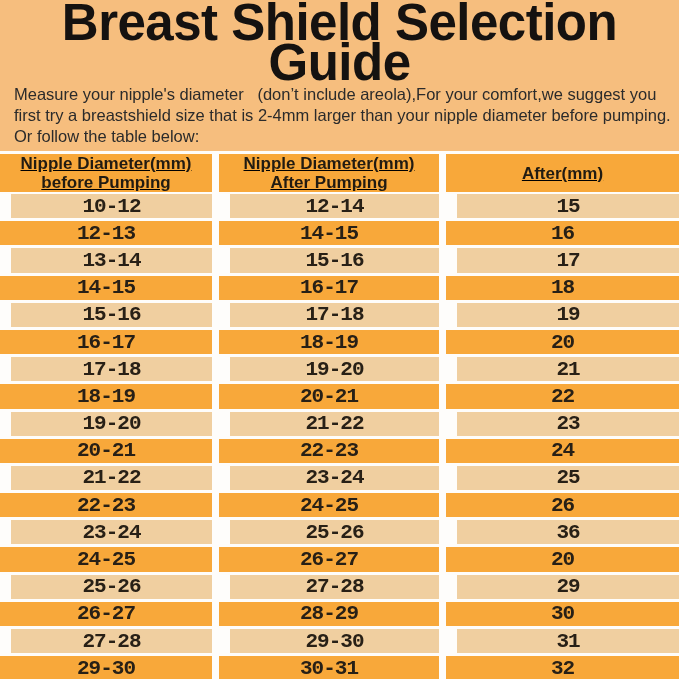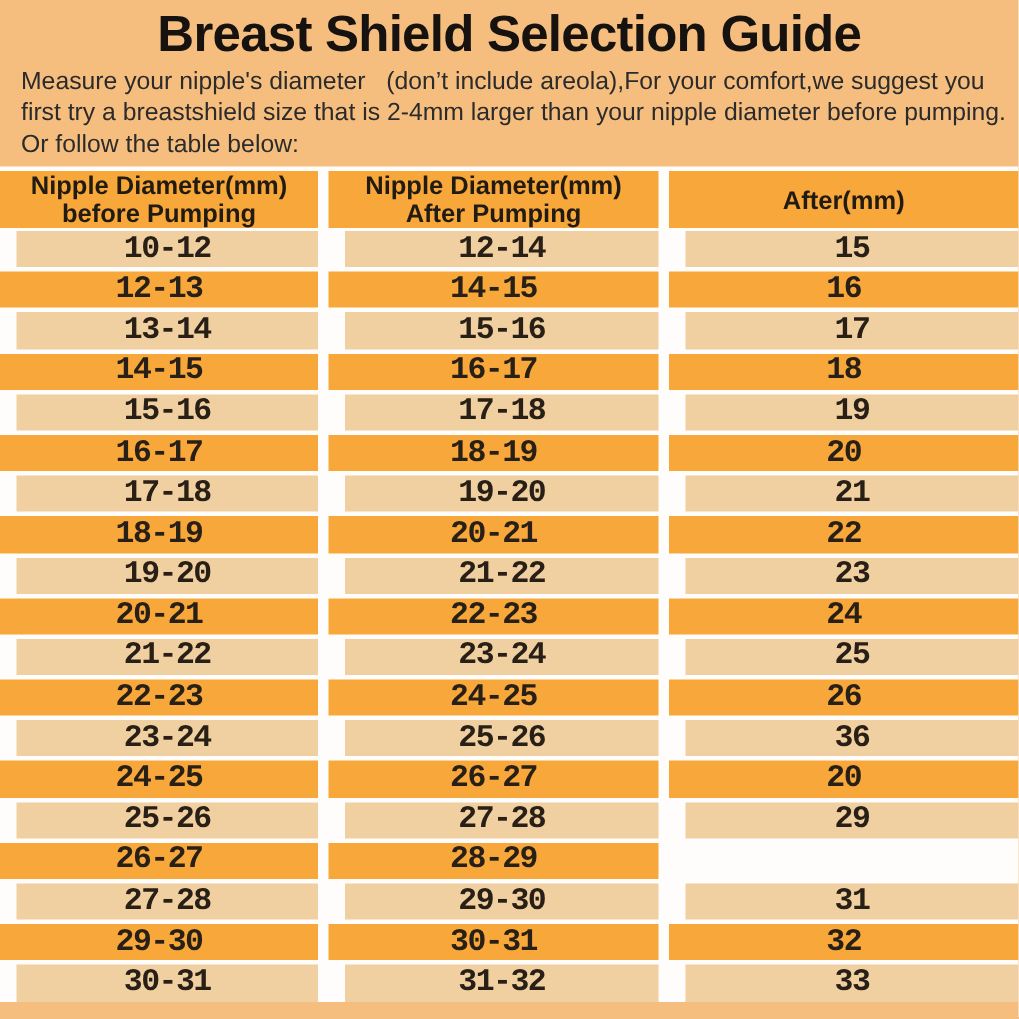--- a/index.html
+++ b/index.html
@@ -13,21 +13,21 @@
     background: var(--page_bg);
     font-family: "Liberation Sans", sans-serif;
   }
   .page {
     width: 679px;
     height: 679px;
     position: relative;
   }
   .title {
     text-align: center;
-    font-size: 34px;
+    font-size: 51px;
     font-weight: bold;
     letter-spacing: -0.5px;
     color: var(--title_text);
     line-height: 40px;
     padding-top: 3px;
   }
   .intro {
     margin: 1px 0 0 14px;
     font-size: 16.5px;
     line-height: 21px;
@@ -42,20 +42,21 @@
     padding-top: 3px;
   }
   .trow {
     display: grid;
     grid-template-columns: 212px 220px 1fr;
     column-gap: 7px;
     margin-bottom: 3px;
   }
   .trow.header-row {
     height: 37px;
+    text-decoration: underline;
   }
   .trow.data-row {
     height: 24.2px;
   }
   .cell {
     display: flex;
     flex-direction: column;
     align-items: center;
     justify-content: center;
   }
@@ -178,20 +179,21 @@
           <div class="cell">20</div>
         </div>
         <div class="trow data-row light">
           <div class="cell">25-26</div>
           <div class="cell">27-28</div>
           <div class="cell">29</div>
         </div>
         <div class="trow data-row dark">
           <div class="cell">26-27</div>
           <div class="cell">28-29</div>
+          <div class="cell">30</div>
         </div>
         <div class="trow data-row light">
           <div class="cell">27-28</div>
           <div class="cell">29-30</div>
           <div class="cell">31</div>
         </div>
         <div class="trow data-row dark">
           <div class="cell">29-30</div>
           <div class="cell">30-31</div>
           <div class="cell">32</div>

